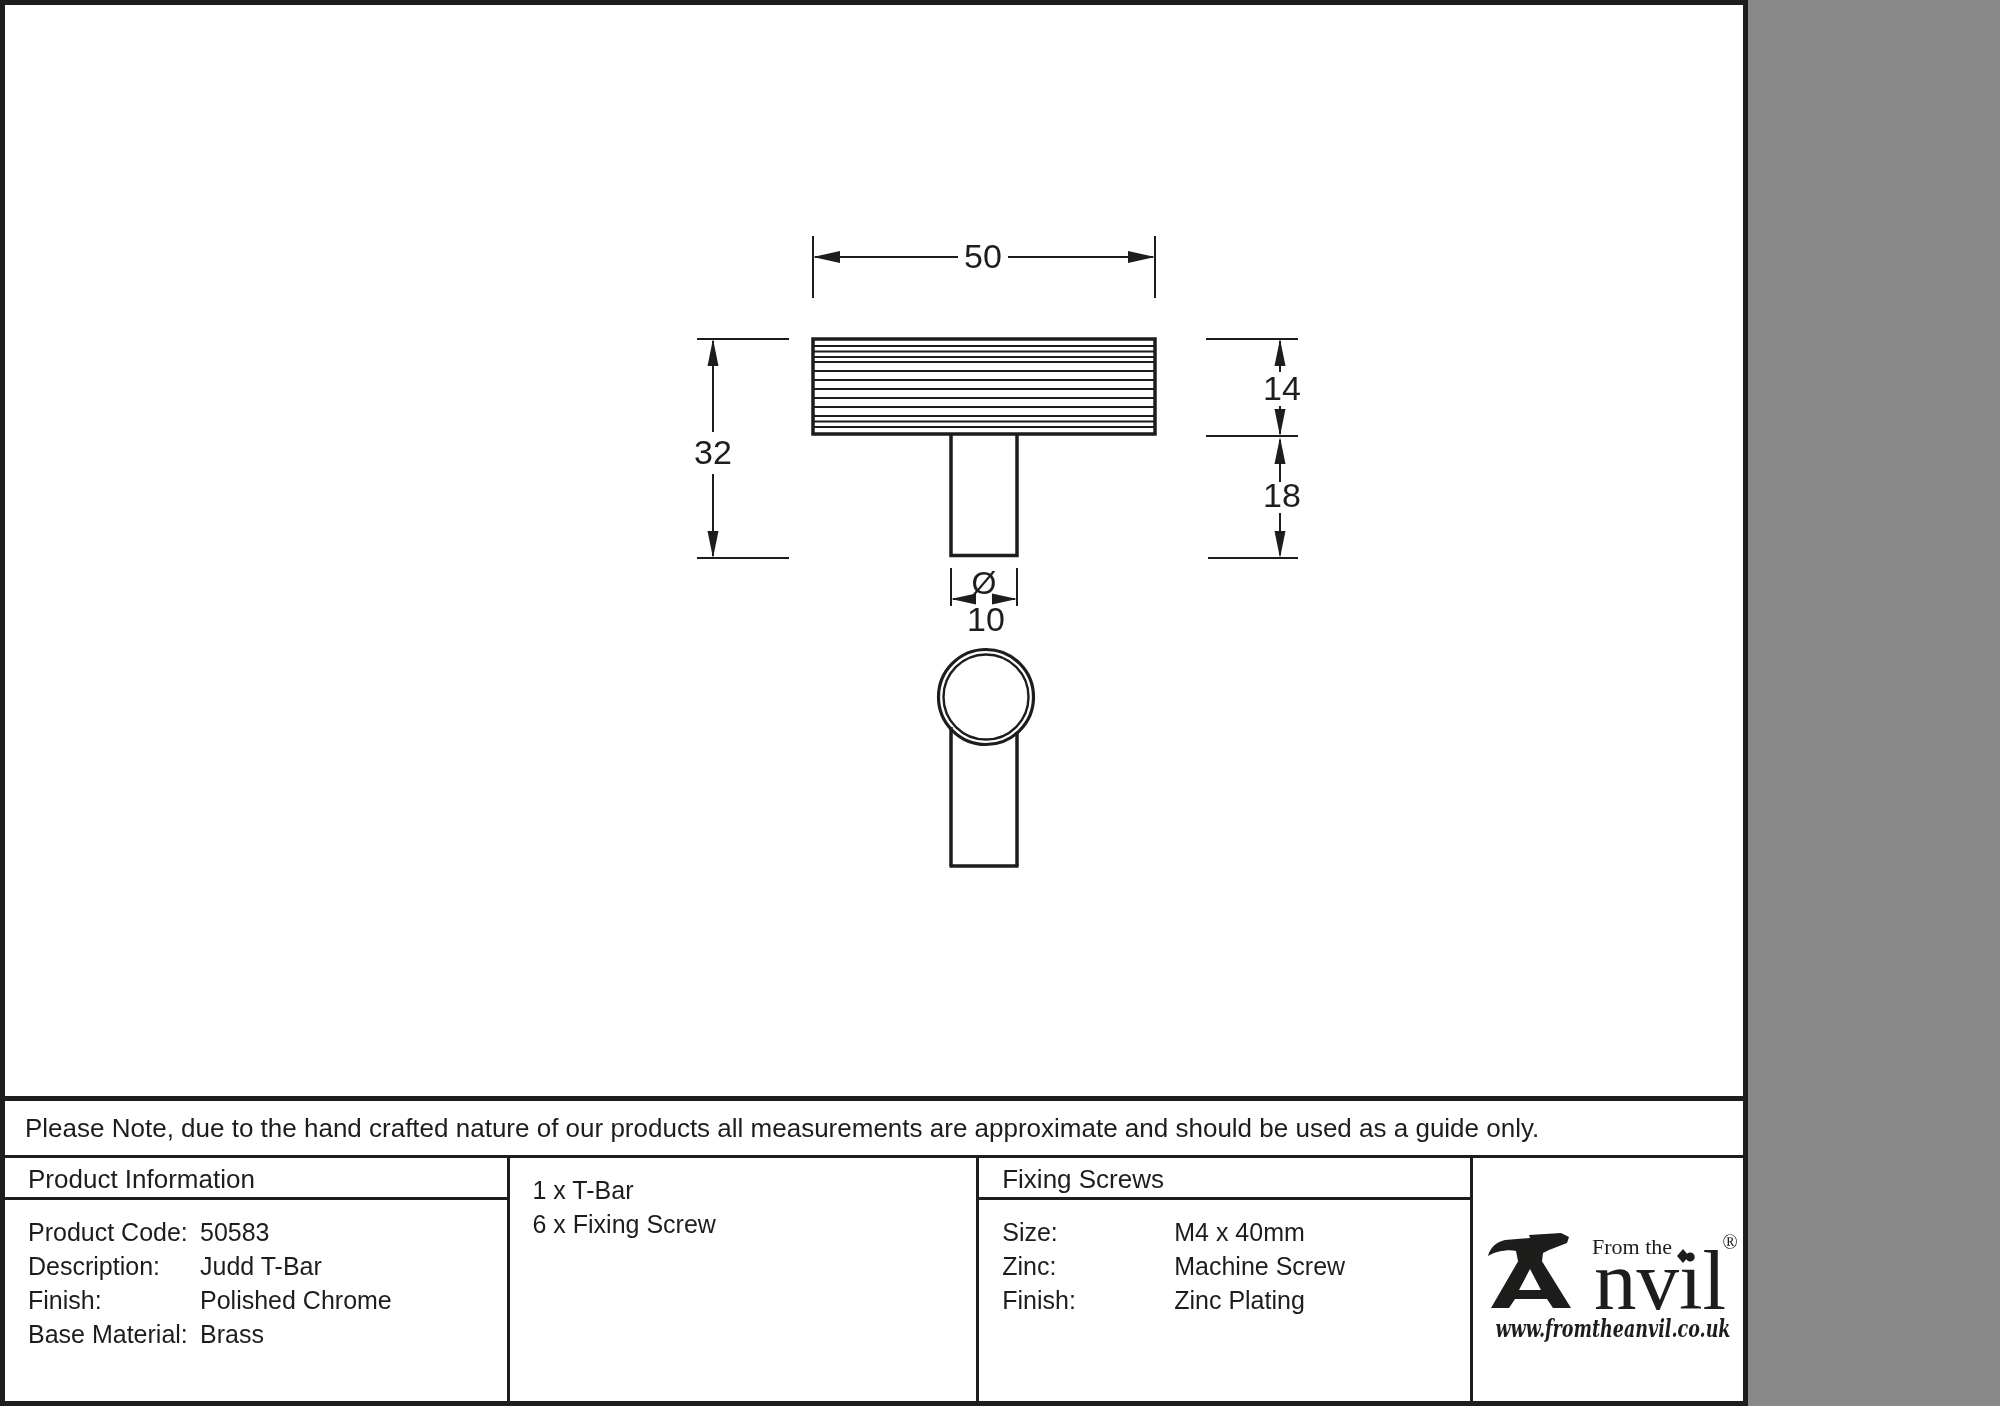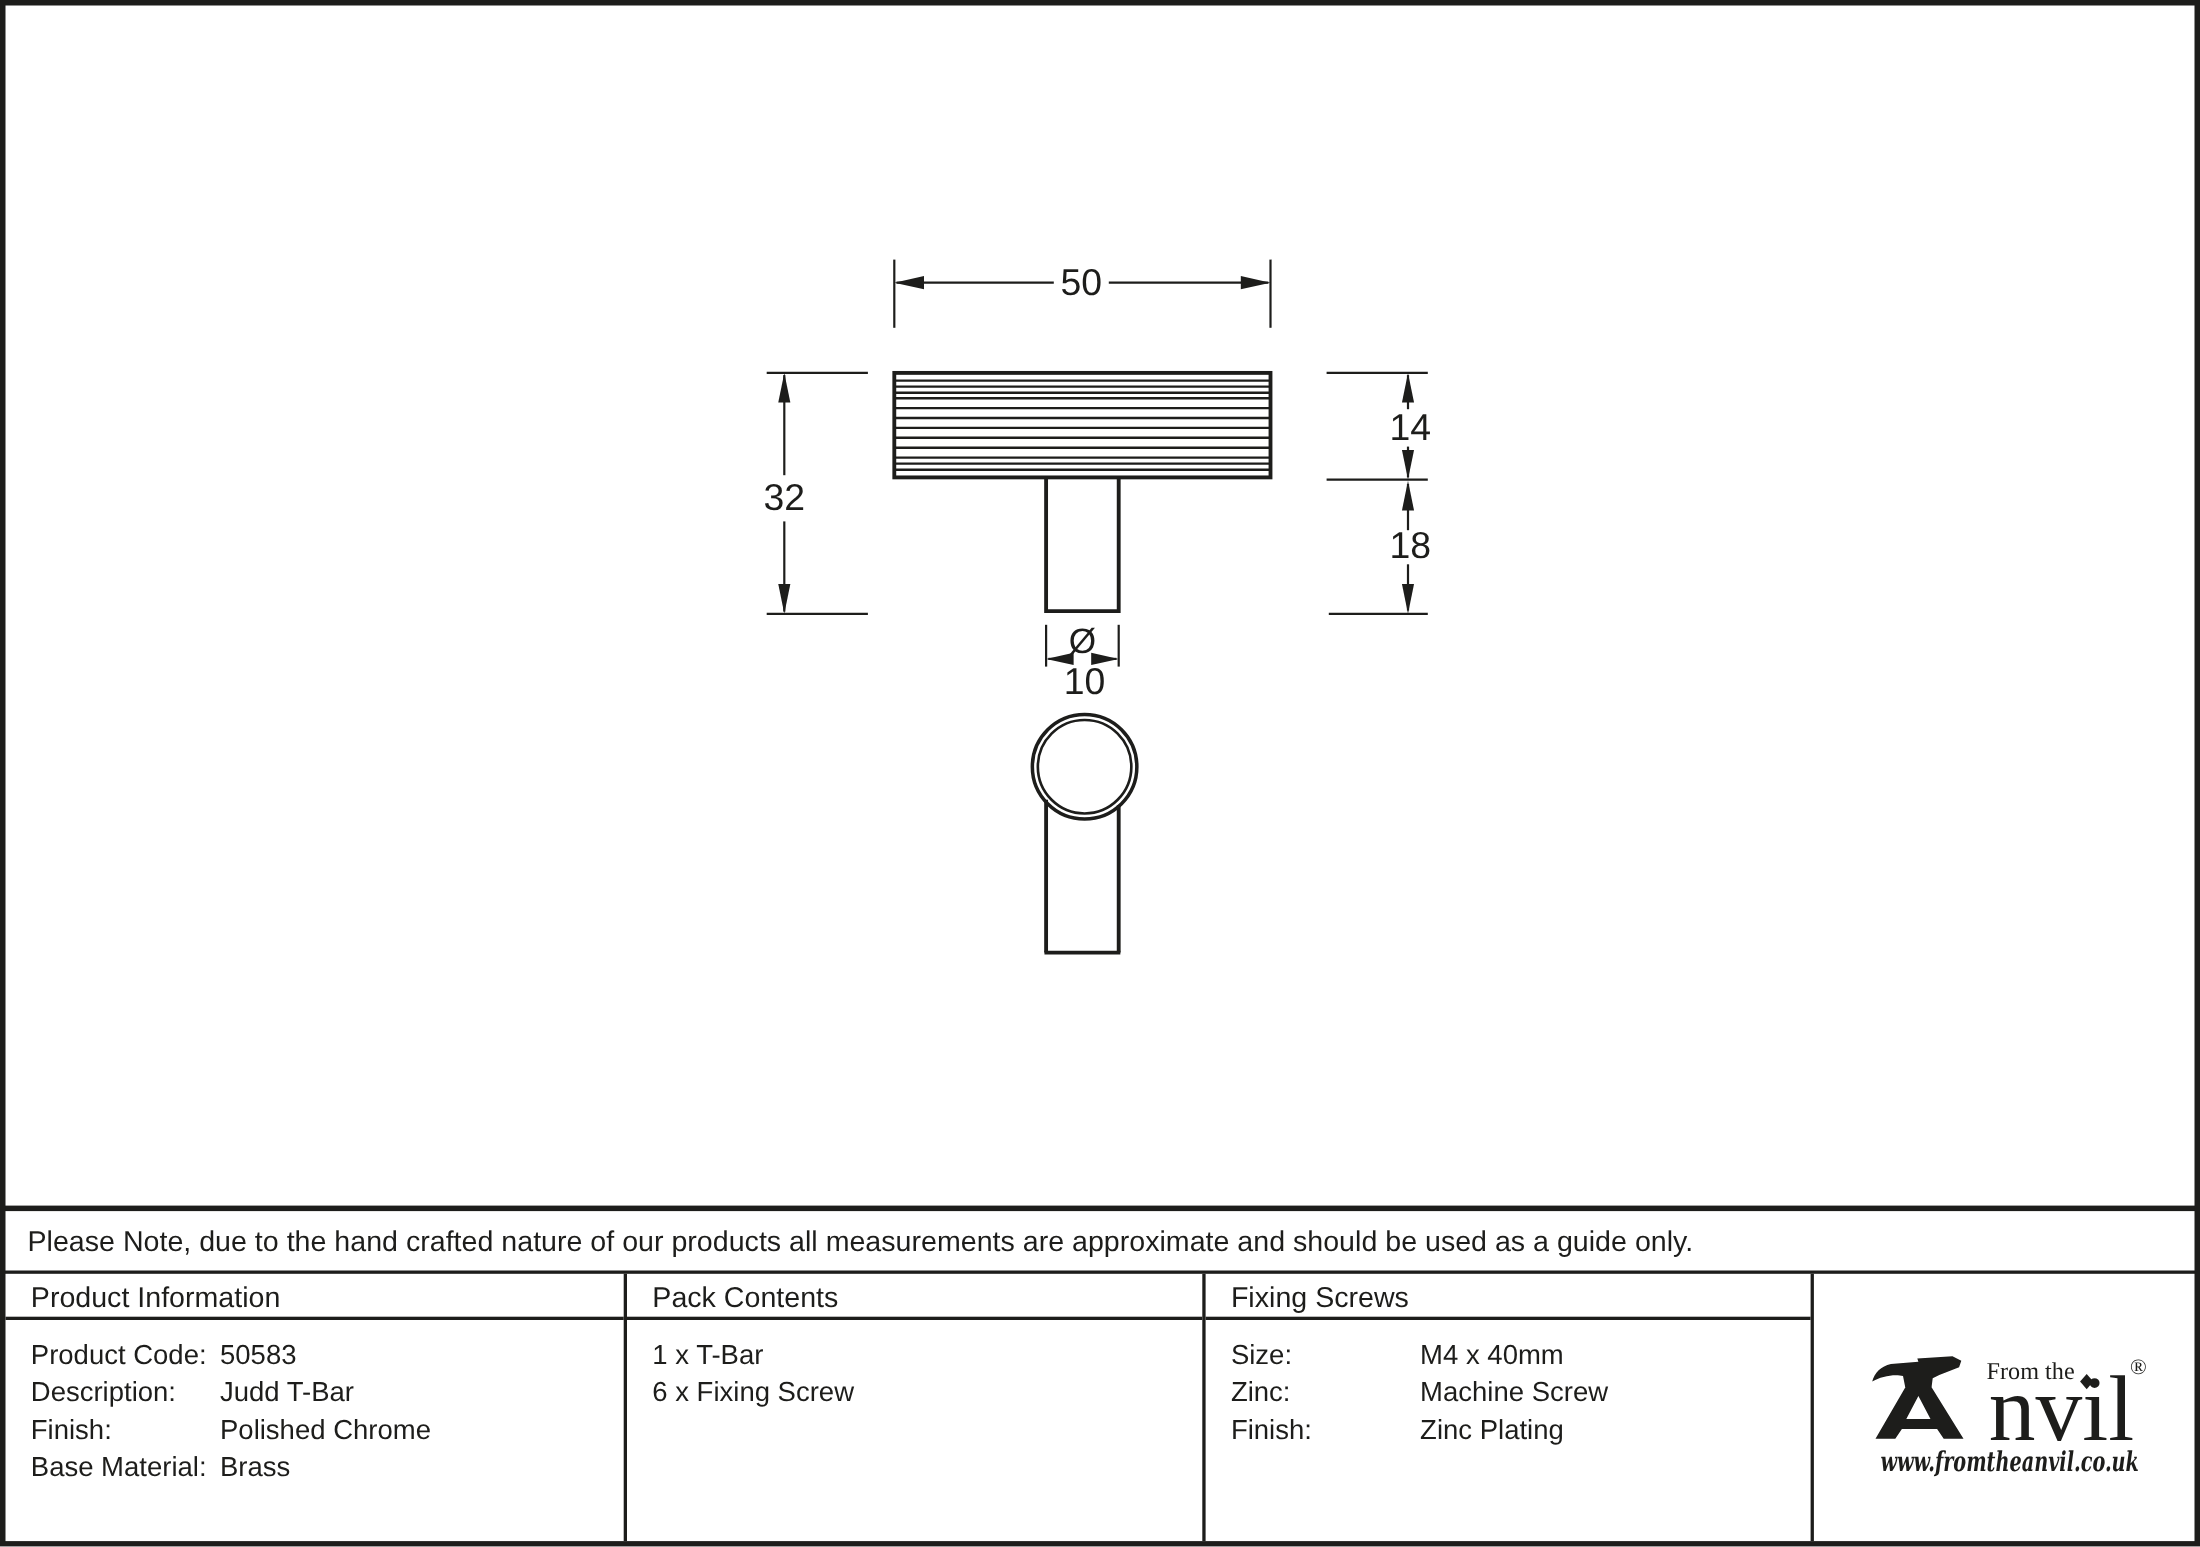--- a/index.html
+++ b/index.html
@@ -1,17 +1,17 @@
 <!DOCTYPE html>
 <html><head>
 <meta charset="utf-8">
 <style>
   html,body { margin:0; padding:0; background:#888; }
   .sheet {
-    position:relative; width:2000px; height:1406px;
+    position:relative; width:1748px; height:1406px;
     background:#ffffff; color:#1d1d1b;
     font-family:"Liberation Sans", sans-serif;
     overflow:hidden;
   }
   .frame {
     position:absolute; inset:0; border:5px solid #1d1d1b;
     pointer-events:none; z-index:6;
   }
   svg.drawing { position:absolute; top:0; left:0; z-index:1; }
   svg text { fill:#1d1d1b; }
@@ -161,21 +161,20 @@
           <span class="val">Polished Chrome</span>
         </div>
         <div class="spec-row">
           <span class="lbl">Base Material:</span>
           <span class="val">Brass</span>
         </div>
       </div>
     </div>
 
     <div class="col col-2">
-      <div class="cell-header">Pack Contents</div>
       <div class="cell-body">
         <div class="spec-row">
           <span>1 x T-Bar</span>
         </div>
         <div class="spec-row">
           <span>6 x Fixing Screw</span>
         </div>
       </div>
     </div>
 

